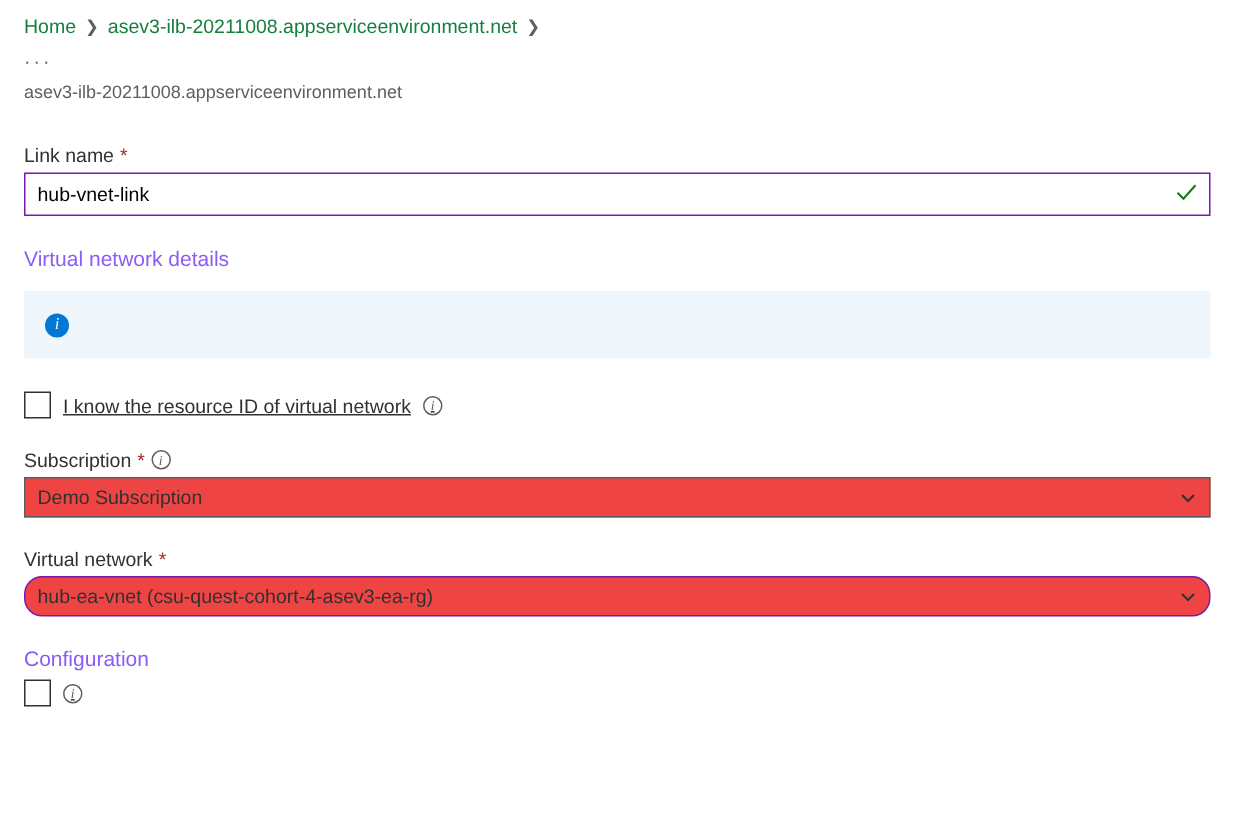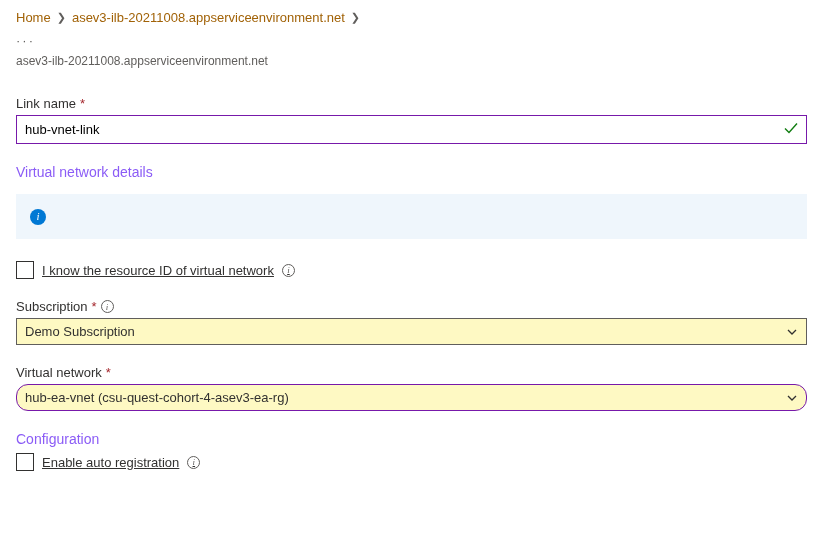--- a/index.html
+++ b/index.html
@@ -11,21 +11,21 @@
     padding: 10px 16px;
     width: 823px;
   }
   .breadcrumb {
     display: flex;
     align-items: center;
     gap: 6px;
     font-size: 13px;
     margin-bottom: 8px;
   }
-  .breadcrumb a { color: #a16207; text-decoration: none; cursor: pointer; }
+  .breadcrumb a { color: #15803d; text-decoration: none; cursor: pointer; }
   .breadcrumb .chev { color: #605e5c; font-size: 11px; }
   h1 {
     font-size: 26px;
     font-weight: 600;
     color: #1b1a19;
     margin-top: 4px;
     display: inline-block;
   }
   .title-row { display: flex; align-items: center; gap: 14px; }
   .title-more { color: #605e5c; letter-spacing: 2px; cursor: pointer; padding-bottom: 4px;}
@@ -122,21 +122,21 @@
   .select {
     width: 100%;
     border: 1px solid #605e5c;
     padding: 5px 8px;
     font-size: 13px;
     display: flex;
     justify-content: space-between;
     align-items: center;
     cursor: pointer;
     margin-bottom: 20px;
-    background: #fef9c3;
+    background: #ef4444;
   }
   .select.accent { border-color: #7719aa; border-radius: 12px; }
   .chev-down-svg { color:#323130; }
 </style>
 </head>
 <body>
 
 <nav class="breadcrumb">
   <a>Home</a>
   <span class="chev">❯</span>
@@ -193,15 +193,14 @@
 <div class="select accent">
   <span>hub-ea-vnet (csu-quest-cohort-4-asev3-ea-rg)</span>
   <svg class="chev-down-svg" width="12" height="12" viewBox="0 0 12 12">
       <path d="M2 4 L6 8 L10 4" stroke="#323130" stroke-width="1.3" fill="none"></path>
     </svg>
 </div>
 
 <div class="section-head" style="margin-bottom:6px;">Configuration</div>
 <div class="checkbox-row" style="margin-bottom:0;">
   <span class="chk"></span>
-  <span>Enable auto registration</span>
   <span class="info-icon">i</span>
 </div>
 
 </body></html>

